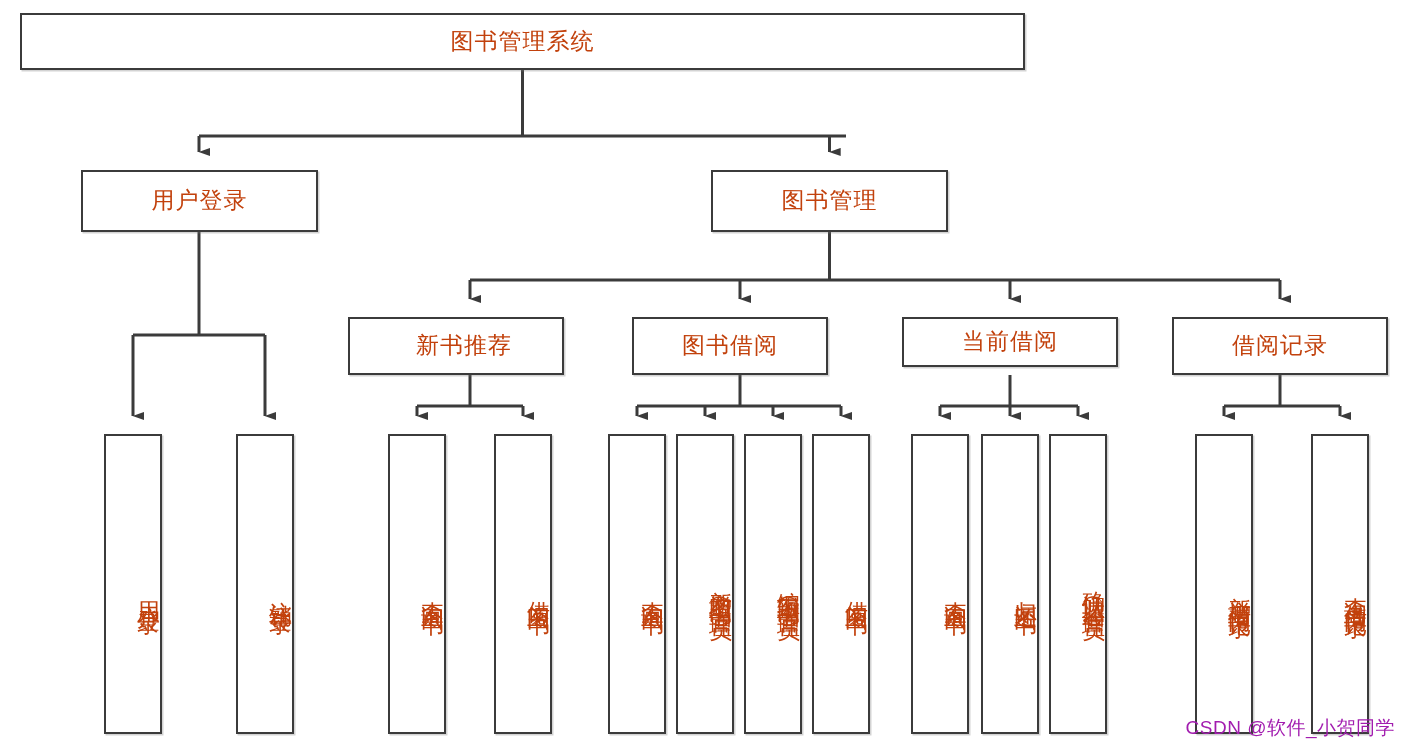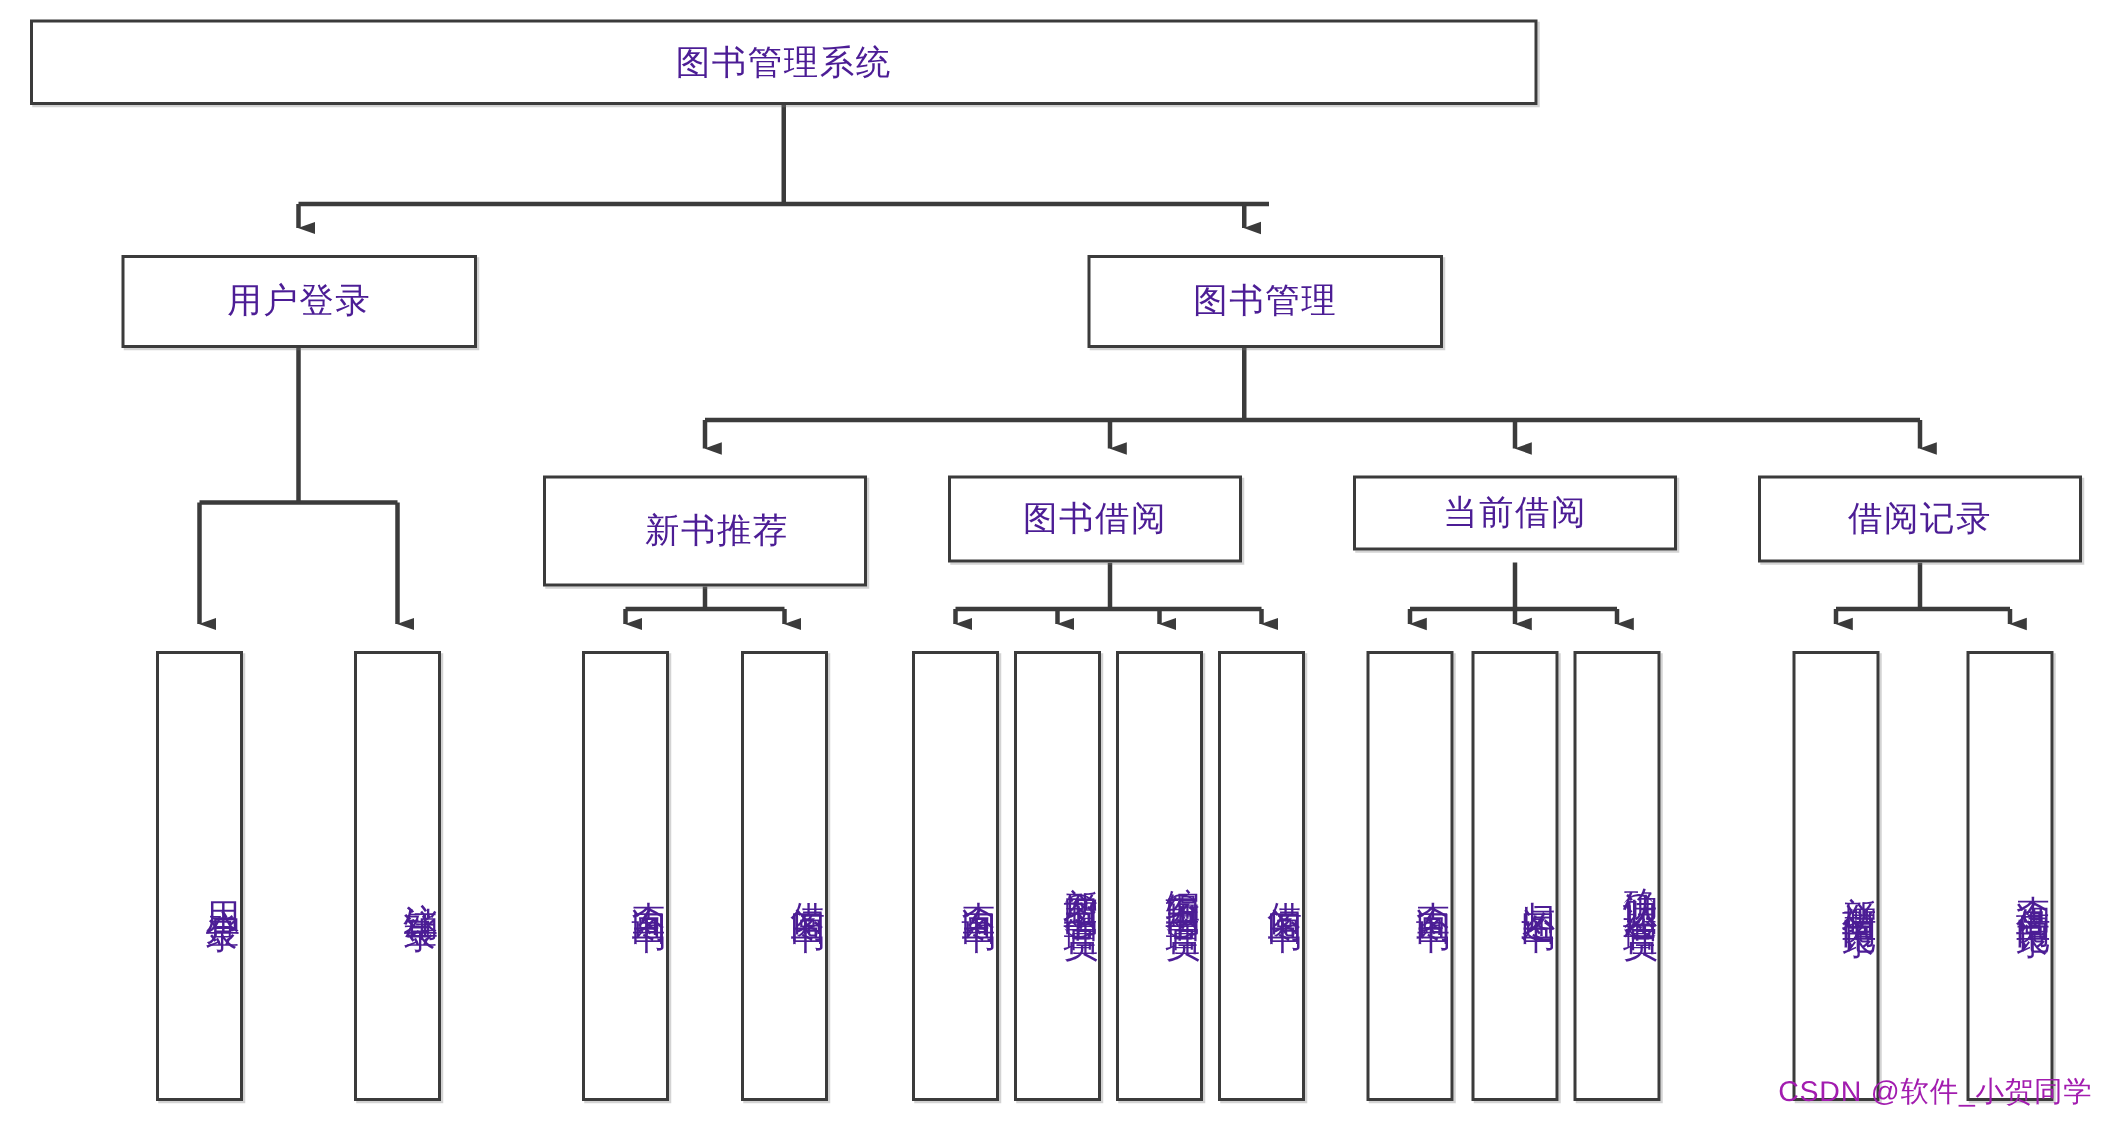--- a/index.html
+++ b/index.html
@@ -27,21 +27,21 @@
     pointer-events: none;
   }
   .node {
     position: absolute;
     box-sizing: border-box;
     border: 2.5px solid #3b3b3b;
     background: #ffffff;
     display: flex;
     align-items: center;
     justify-content: center;
-    color: #4c1d95;
+    color: #c2410c;
     box-shadow: 1.5px 1.5px 0 rgba(120,120,120,0.33);
   }
   .node.horiz {
     font-size: 23px;
     letter-spacing: 1px;
     line-height: 1.1;
   }
   .node.vert {
     writing-mode: vertical-rl;
     text-orientation: upright;
@@ -123,25 +123,25 @@
     </g>
   </svg>
 
   <div class="node horiz" style="left:20px; top:13px; width:1005px; height:57px;">
     <span>图书管理系统</span>
   </div>
 
   <div class="node horiz" style="left:81px; top:170px; width:237px; height:62px;">
     <span>用户登录</span>
   </div>
-  <div class="node horiz" style="left:711px; top:170px; width:237px; height:62px;margin-left:14px;">
+  <div class="node horiz" style="left:711px; top:170px; width:237px; height:62px;">
     <span>图书管理</span>
   </div>
 
-  <div class="node horiz" style="left:362px; top:317px; width:216px; height:74px;padding-left:16px;">
+  <div class="node horiz" style="left:348px; top:317px; width:216px; height:58px;padding-left:16px;">
     <span>新书推荐</span>
   </div>
   <div class="node horiz" style="left:632px; top:317px; width:196px; height:58px;">
     <span>图书借阅</span>
   </div>
   <div class="node horiz" style="left:902px; top:317px; width:216px; height:50px;">
     <span>当前借阅</span>
   </div>
   <div class="node horiz" style="left:1172px; top:317px; width:216px; height:58px;align-items:center;">
     <span>借阅记录</span>

